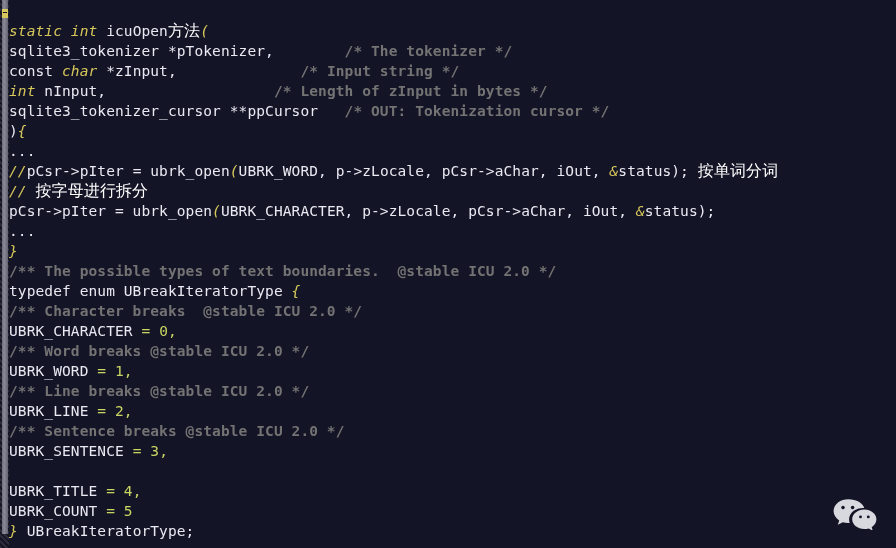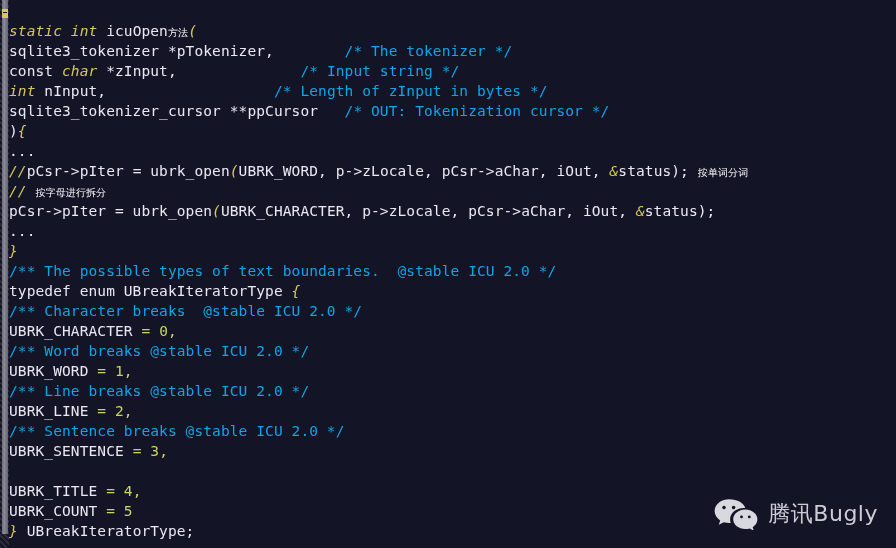--- a/index.html
+++ b/index.html
@@ -74,23 +74,23 @@
   }
   .ln {
     height: 20px;
     white-space: pre;
     display: block;
   }
 
   
   .kw   { color: #d6c85a; font-style: italic; }   
   .id   { color: #e9e9f2; }   
-  .cmt  { color: #0ea5e9; }   
+  .cmt  { color: #737373; font-weight: bold; }   
   .num  { color: #c9d661; }   
-  .cn   { color: #ffffff; font-family: "DejaVu Sans", sans-serif; font-size: 10px; }
+  .cn   { color: #ffffff; font-family: "DejaVu Sans", sans-serif; font-size: 16px; }
 
   
   .watermark {
     position: absolute;
     right: 18px;
     bottom: 18px;
     display: flex;
     align-items: center;
     gap: 9px;
     z-index: 6;
@@ -125,16 +125,15 @@
                c1.7.5 3.5.8 5.4.8.5 0 1 0 1.5-.1-.4-1.1-.6-2.3-.6-3.5
                0-6.3 6.1-11.4 13.6-11.4.5 0 1 0 1.5.1C31.2 5.2 24.4 1.2 16.2 1.2z" fill="#e9e9ef"></path>
       <circle cx="11.0" cy="9.6" r="1.75" fill="#141427"></circle>
       <circle cx="20.6" cy="9.6" r="1.75" fill="#141427"></circle>
 
       <path d="M44.4 21.3c0-5.4-5.4-9.8-12.1-9.8s-12.1 4.4-12.1 9.8 5.4 9.8 12.1 9.8
                c1.5 0 3-.2 4.4-.6l4.1 2.2-1.1-3.5c2.9-1.8 4.7-4.6 4.7-7.9z" fill="#e9e9ef"></path>
       <circle cx="28.5" cy="18.9" r="1.45" fill="#141427"></circle>
       <circle cx="36.3" cy="18.9" r="1.45" fill="#141427"></circle>
     </svg>
-    <span class="wm-text">腾讯Bugly</span>
   </div>
 
 </div>
 
 </body></html>

